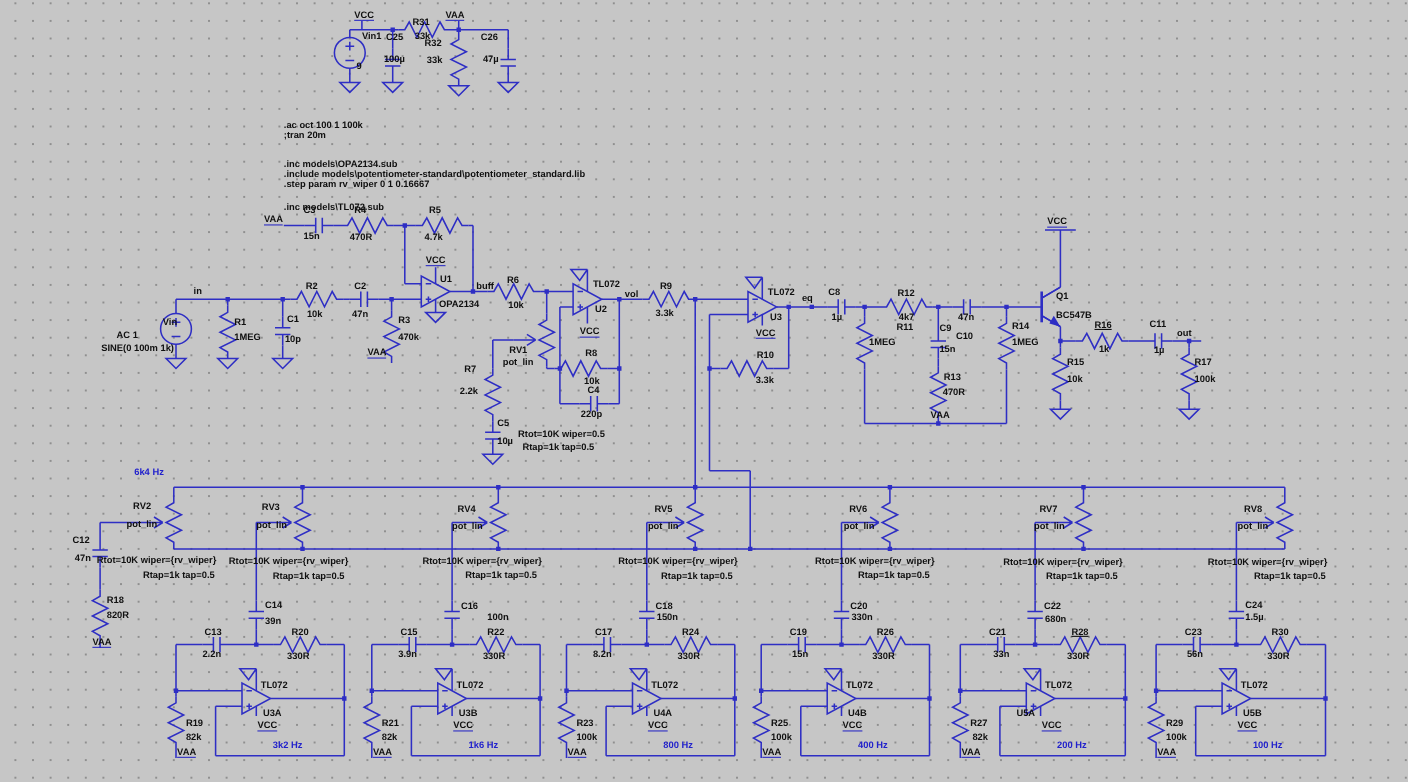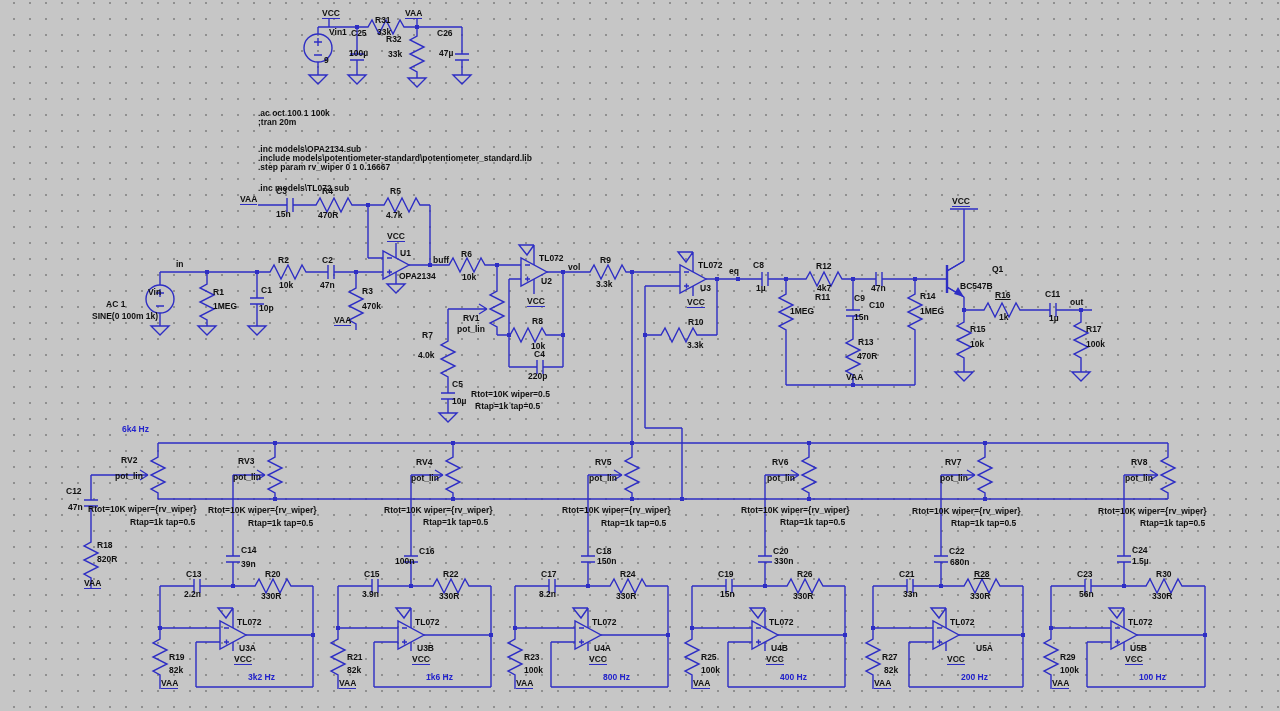--- a/index.html
+++ b/index.html
@@ -219,21 +219,21 @@
       <span class="lbl" style="left: 462px; top: 272px;">10k</span>
       <span class="lbl" style="left: 539px; top: 253px;">TL072</span>
       <span class="lbl" style="left: 541px; top: 276px;">U2</span>
       <span class="lbl flag" style="left: 527px; top: 296px;">VCC</span>
       <span class="lbl" style="left: 568px; top: 262px;">vol</span>
       <span class="lbl" style="left: 600px; top: 255px;">R9</span>
       <span class="lbl" style="left: 596px; top: 279px;">3.3k</span>
       <span class="lbl" style="left: 463px; top: 313px;">RV1</span>
       <span class="lbl" style="left: 457px; top: 324px;">pot_lin</span>
       <span class="lbl" style="left: 422px; top: 330px;">R7</span>
-      <span class="lbl" style="left: 418px; top: 350px;">4.0k</span>
+      <span class="lbl" style="left: 418px; top: 350px;">2.2k</span>
       <span class="lbl" style="left: 452px; top: 379px;">C5</span>
       <span class="lbl" style="left: 452px; top: 396px;">10µ</span>
       <span class="lbl" style="left: 532px; top: 316px;">R8</span>
       <span class="lbl" style="left: 531px; top: 341px;">10k</span>
       <span class="lbl" style="left: 534px; top: 349px;">C4</span>
       <span class="lbl" style="left: 528px; top: 371px;">220p</span>
       <span class="lbl" style="left: 471px; top: 389px;">Rtot=10K wiper=0.5</span>
       <span class="lbl" style="left: 475px; top: 401px;">Rtap=1k tap=0.5</span>
       <span class="lbl" style="left: 698px; top: 260px;">TL072</span>
       <span class="lbl" style="left: 700px; top: 283px;">U3</span>
@@ -250,21 +250,21 @@
       <span class="lbl" style="left: 854px; top: 293px;">C9</span>
       <span class="lbl" style="left: 854px; top: 312px;">15n</span>
       <span class="lbl" style="left: 858px; top: 337px;">R13</span>
       <span class="lbl" style="left: 857px; top: 351px;">470R</span>
       <span class="lbl" style="left: 846px; top: 372px;">VAA</span>
       <span class="lbl" style="left: 869px; top: 260px; margin-top: 40px;">C10</span>
       <span class="lbl" style="left: 871px; top: 283px;">47n</span>
       <span class="lbl" style="left: 920px; top: 291px;">R14</span>
       <span class="lbl" style="left: 920px; top: 306px;">1MEG</span>
       <span class="lbl flag" style="left: 952px; top: 196px;">VCC</span>
-      <span class="lbl" style="left: 992px; top: 264px;">Q1</span>
+      <span class="lbl" style="left: 960px; top: 264px;">Q1</span>
       <span class="lbl" style="left: 960px; top: 281px;">BC547B</span>
       <span class="lbl" style="left: 970px; top: 324px;">R15</span>
       <span class="lbl" style="left: 970px; top: 339px;">10k</span>
       <span class="lbl" style="left: 995px; top: 290px; text-decoration: underline;">R16</span>
       <span class="lbl" style="left: 999px; top: 312px;">1k</span>
       <span class="lbl" style="left: 1045px; top: 289px;">C11</span>
       <span class="lbl" style="left: 1049px; top: 313px;">1µ</span>
       <span class="lbl" style="left: 1070px; top: 297px;">out</span>
       <span class="lbl" style="left: 1086px; top: 324px;">R17</span>
       <span class="lbl" style="left: 1086px; top: 339px;">100k</span>
@@ -298,21 +298,21 @@
       <span class="lbl" style="left: 601px; top: 518px;">Rtap=1k tap=0.5</span>
       <span class="lbl" style="left: 741px; top: 505px;">Rtot=10K wiper={rv_wiper}</span>
       <span class="lbl" style="left: 780px; top: 517px;">Rtap=1k tap=0.5</span>
       <span class="lbl" style="left: 912px; top: 506px;">Rtot=10K wiper={rv_wiper}</span>
       <span class="lbl" style="left: 951px; top: 518px;">Rtap=1k tap=0.5</span>
       <span class="lbl" style="left: 1098px; top: 506px;">Rtot=10K wiper={rv_wiper}</span>
       <span class="lbl" style="left: 1140px; top: 518px;">Rtap=1k tap=0.5</span>
       <span class="lbl" style="left: 241px; top: 545px;">C14</span>
       <span class="lbl" style="left: 241px; top: 559px;">39n</span>
       <span class="lbl" style="left: 419px; top: 546px;">C16</span>
-      <span class="lbl" style="left: 395px; top: 556px;">100n</span>
+      <span class="lbl" style="left: 443px; top: 556px;">100n</span>
       <span class="lbl" style="left: 596px; top: 546px;">C18</span>
       <span class="lbl" style="left: 597px; top: 556px;">150n</span>
       <span class="lbl" style="left: 773px; top: 546px;">C20</span>
       <span class="lbl" style="left: 774px; top: 556px;">330n</span>
       <span class="lbl" style="left: 949px; top: 546px;">C22</span>
       <span class="lbl" style="left: 950px; top: 557px;">680n</span>
       <span class="lbl" style="left: 1132px; top: 545px;">C24</span>
       <span class="lbl" style="left: 1132px; top: 556px;">1.5µ</span>
       <span class="lbl" style="left: 186px; top: 569px;">C13</span>
       <span class="lbl" style="left: 184px; top: 589px;">2.2n</span>
@@ -356,21 +356,21 @@
       <span class="lbl flag" style="left: 766px; top: 654px;">VCC</span>
       <span class="lbl" style="left: 701px; top: 652px;">R25</span>
       <span class="lbl" style="left: 701px; top: 665px;">100k</span>
       <span class="lbl flag" style="left: 693px; top: 678px;">VAA</span>
       <span class="lbl blue" style="left: 780px; top: 672px;">400 Hz</span>
       <span class="lbl" style="left: 899px; top: 569px;">C21</span>
       <span class="lbl" style="left: 903px; top: 589px;">33n</span>
       <span class="lbl" style="left: 974px; top: 569px; text-decoration: underline;">R28</span>
       <span class="lbl" style="left: 970px; top: 591px;">330R</span>
       <span class="lbl" style="left: 950px; top: 617px;">TL072</span>
-      <span class="lbl" style="left: 976px; top: 643px;">U5A</span>
+      <span class="lbl" style="left: 924px; top: 643px;">U5A</span>
       <span class="lbl flag" style="left: 947px; top: 654px;">VCC</span>
       <span class="lbl" style="left: 882px; top: 652px;">R27</span>
       <span class="lbl" style="left: 884px; top: 665px;">82k</span>
       <span class="lbl flag" style="left: 874px; top: 678px;">VAA</span>
       <span class="lbl blue" style="left: 961px; top: 672px;">200 Hz</span>
       <span class="lbl" style="left: 1077px; top: 569px;">C23</span>
       <span class="lbl" style="left: 1079px; top: 589px;">56n</span>
       <span class="lbl" style="left: 1156px; top: 569px;">R30</span>
       <span class="lbl" style="left: 1152px; top: 591px;">330R</span>
       <span class="lbl" style="left: 1128px; top: 617px;">TL072</span>

